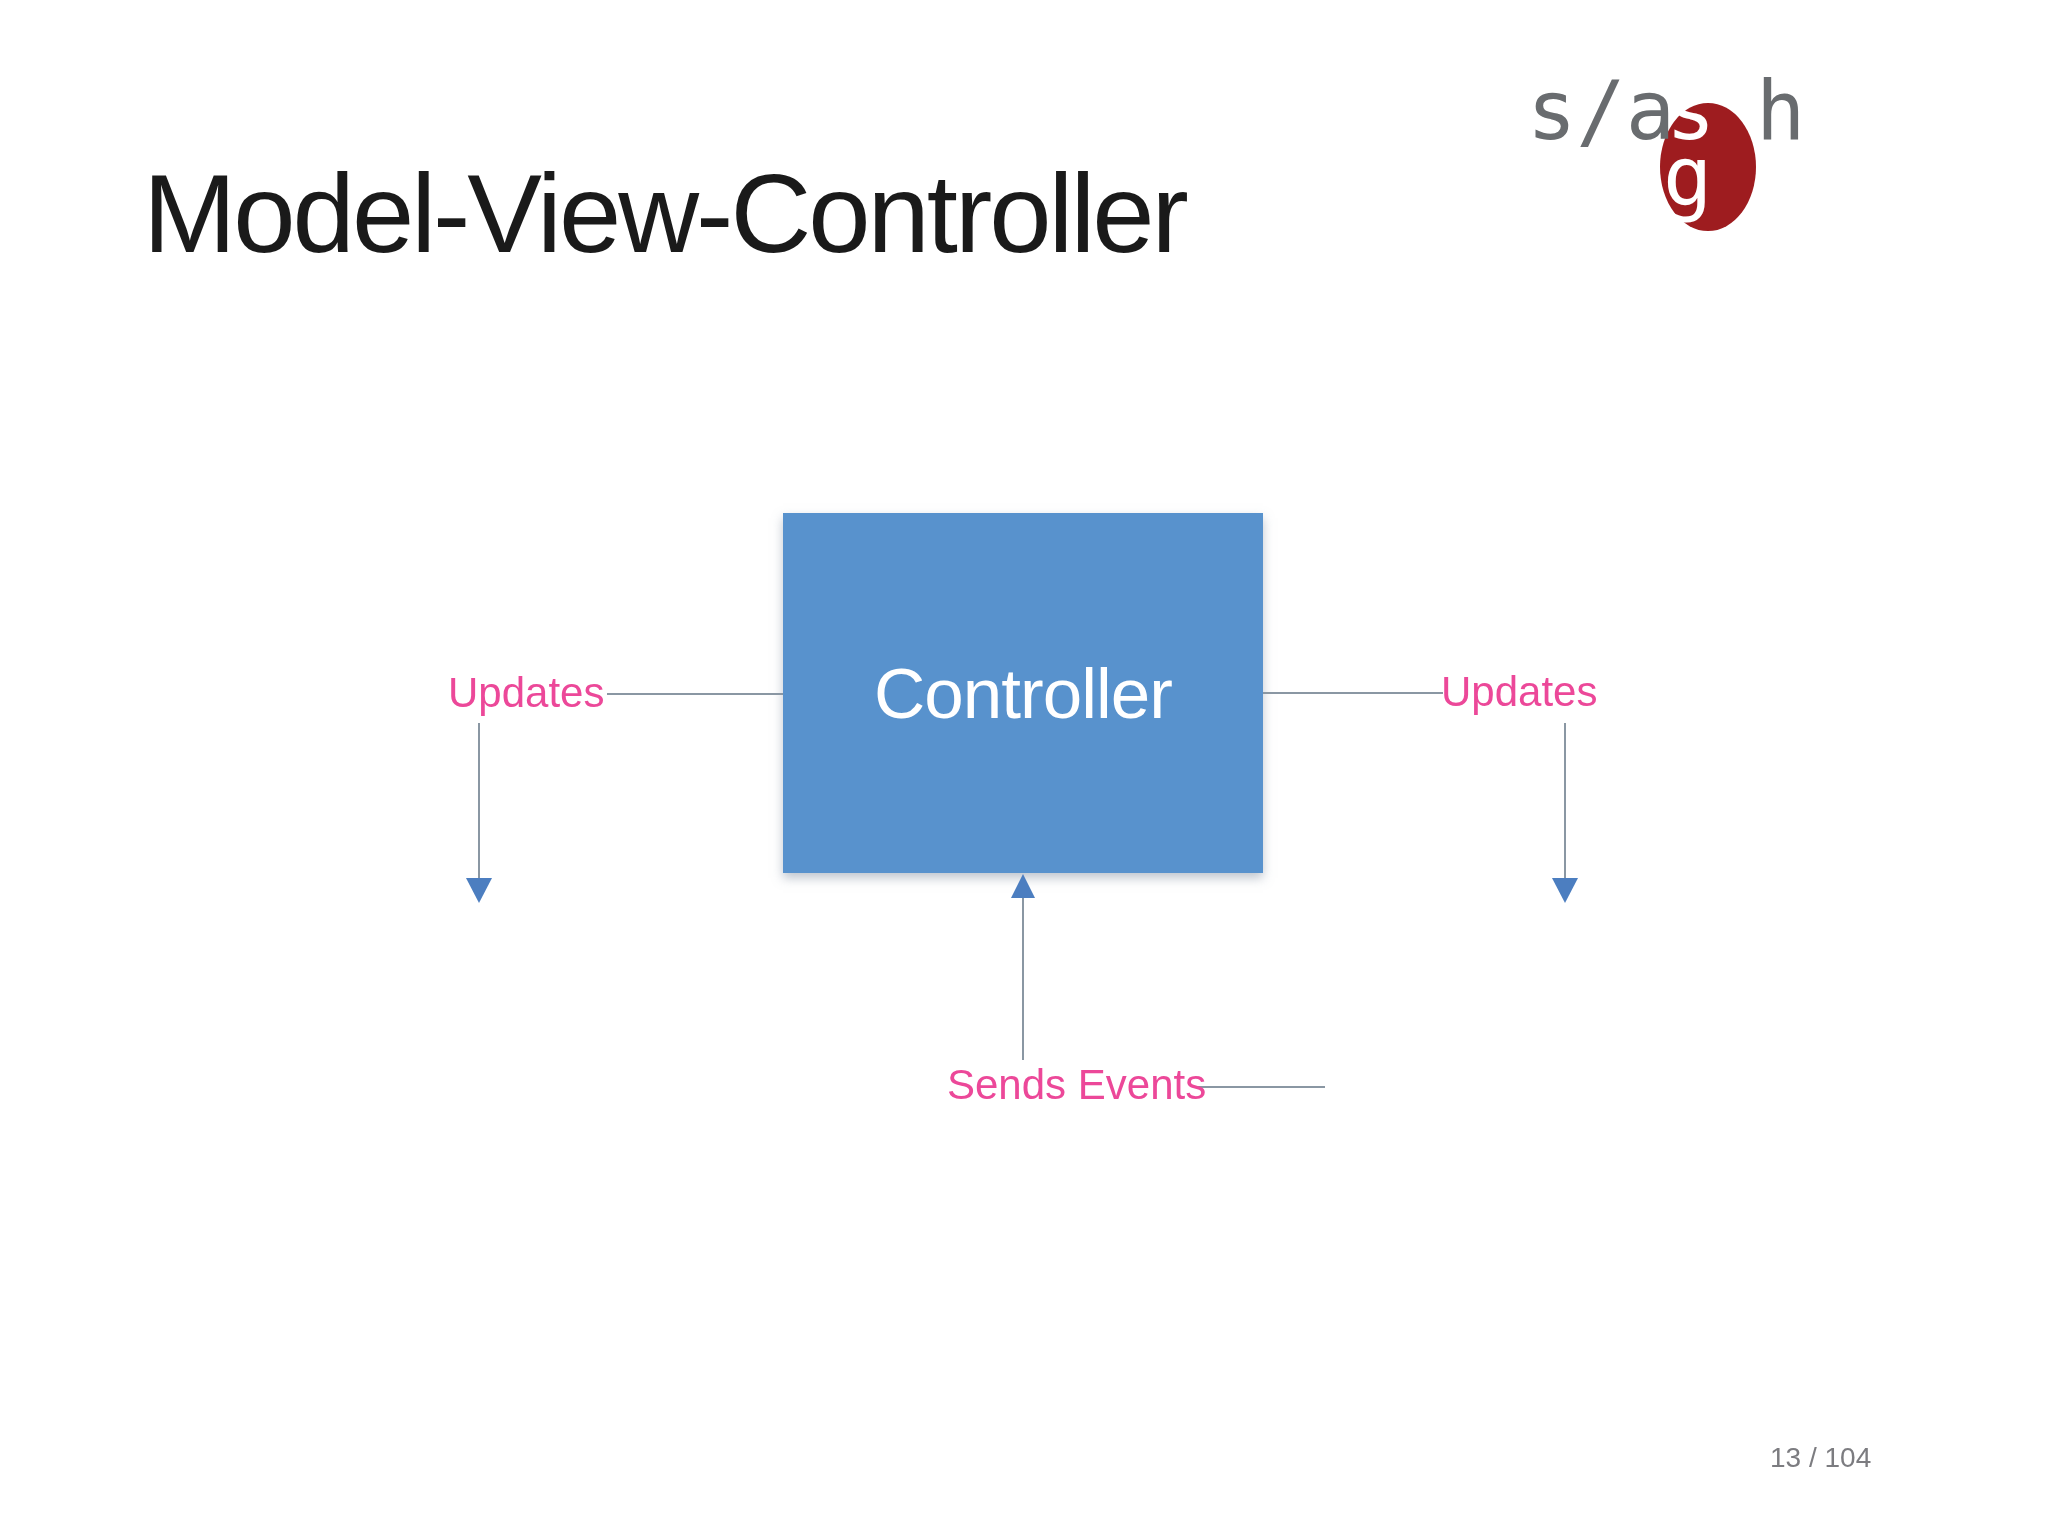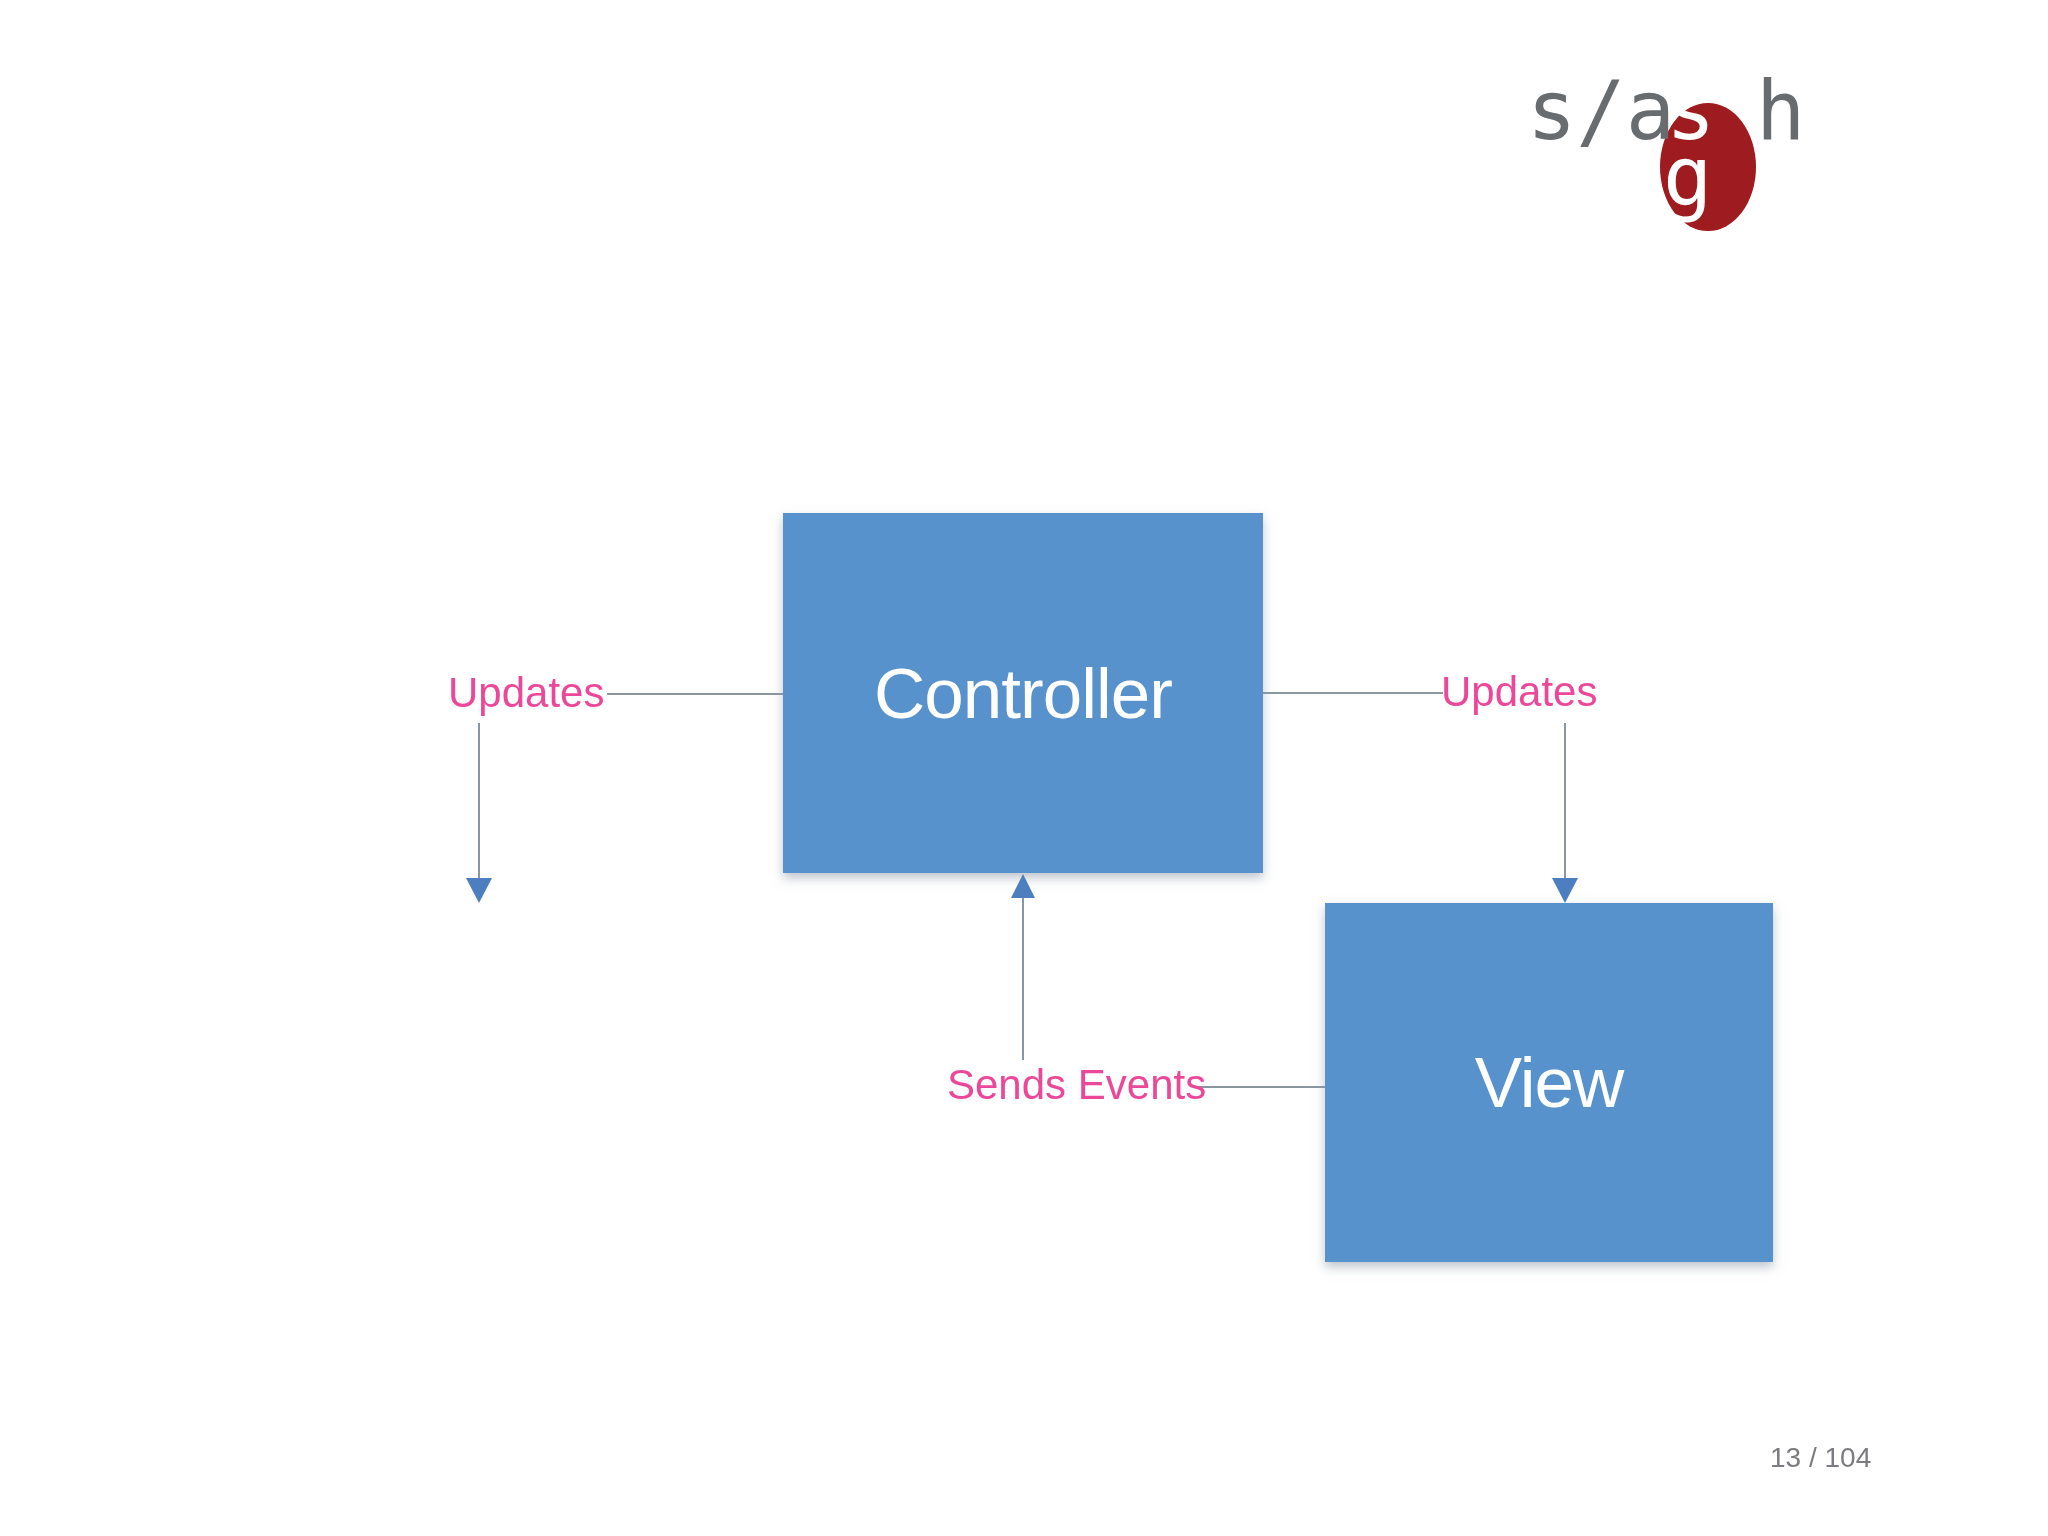--- a/index.html
+++ b/index.html
@@ -113,32 +113,30 @@
     font-size: 28px;
     color: #7C7C80;
     white-space: nowrap;
   }
 </style>
 </head>
 <body>
 
 <div class="slide">
 
+  <div class="title">Model-View-Controller</div>
 
   <div class="logo-ellipse"></div>
   <span class="logo-text lt1a">s/a</span>
   <span class="logo-text logo-accent lt1b">s</span>
   <span class="logo-text lt1c">h</span>
   <span class="logo-text logo-accent lt2a">g</span>
 
   <div class="box box-controller">
     <span>Controller</span>
-  </div>
-  <div class="box box-view">
-    <span>View</span>
   </div>
 
   <div class="cline h-left"></div>
   <div class="cline v-left"></div>
   <div class="arrow arrow-down a-left"></div>
   <div class="clabel lbl-upd-left">Updates</div>
 
   <div class="cline h-right"></div>
   <div class="cline v-right"></div>
   <div class="arrow arrow-down a-right"></div>

